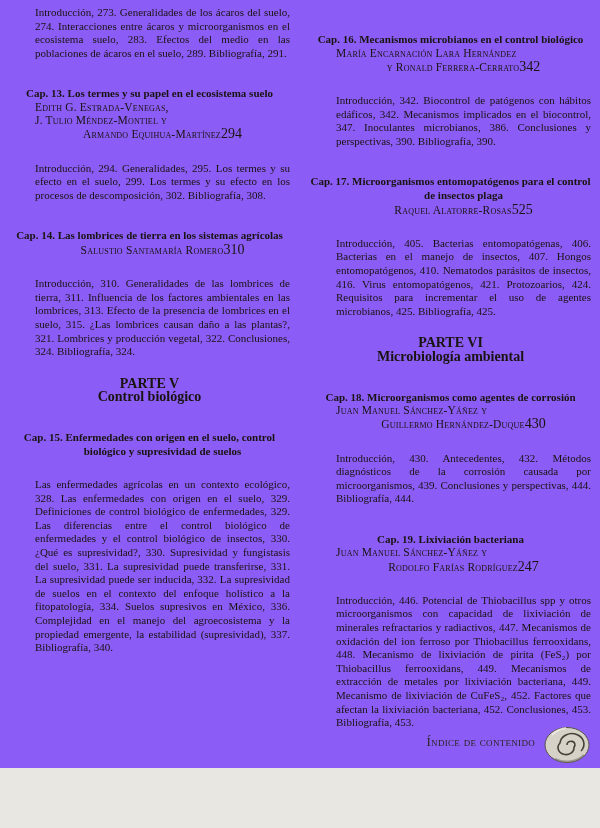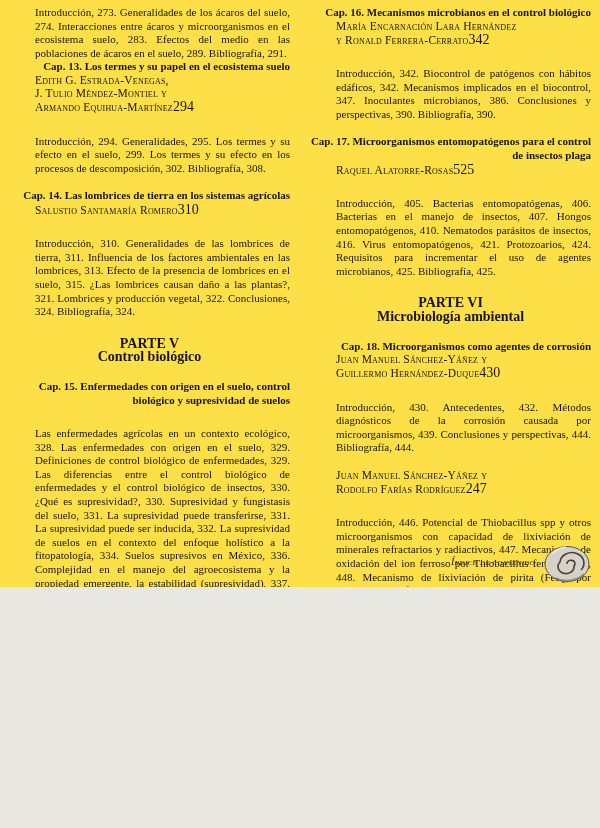--- a/index.html
+++ b/index.html
@@ -2,22 +2,22 @@
 <html><head>
 <meta charset="utf-8">
 <style>
   html, body { margin: 0; padding: 0; }
   body {
     width: 600px; height: 828px;
     background: #e9e7e1;
     font-family: "Liberation Serif", "DejaVu Serif", serif;
   }
   #page {
-    width: 600px; height: 587px;
-    background: #fde047;
+    width: 600px; height: 768px;
+    background: #8b5cf6;
     position: relative;
     overflow: hidden;
     color: #18140f;
   }
   #cols {
     display: flex;
     gap: 20px;
     padding: 6px 9px 0 9px;
   }
   .col { width: 281px; }
@@ -28,32 +28,33 @@
     text-align: justify;
     margin: 0;
   }
   .indent { padding-left: 26px; }
   .chap-title {
     font-weight: bold;
     font-size: 11px;
     line-height: 13.6px;
     padding-left: 26px;
     text-indent: -26px;
-    text-align: right;
+    text-align: center;
+    margin-top: 27px;
   }
   .authors {
     padding-left: 26px;
     font-size: 11.5px;
     line-height: 13.2px;
     font-variant: small-caps;
     letter-spacing: 0.2px;
   }
   .author-last {
     display: flex;
-    justify-content: flex-start;
+    justify-content: center;
     align-items: baseline;
   }
   .page-num {
     font-variant: normal;
     font-size: 14px;
     letter-spacing: 0;
   }
   .desc { margin-top: 20px; }
   .part {
     text-align: center;
@@ -64,23 +65,22 @@
   }
   #footer {
     position: absolute;
     right: 10px;
     bottom: 4px;
     display: flex;
     align-items: center;
     gap: 9px;
   }
   .footer-label {
-    font-style: italic;
     font-variant: small-caps;
-    font-size: 10px;
+    font-size: 13px;
     letter-spacing: 0.3px;
     color: #2a2620;
     padding-bottom: 6px;
   }
   .ornament { display: inline-block; line-height: 0; }
 </style>
 </head>
 <body>
 
 <div id="page">
@@ -149,20 +149,21 @@
           <div class="authors">
             <div class="author-line"><span>Juan Manuel Sánchez-Yáñez y</span></div>
             <div class="author-line author-last">
               <span>Guillermo Hernández-Duque</span>
               <span class="page-num">430</span>
             </div>
           </div>
           <p class="desc indent">Introducción, 430. Antecedentes, 432. Métodos diagnósticos de la corrosión causada por microorganismos, 439. Conclusiones y perspectivas, 444. Bibliografía, 444.</p>
         </div>
         <div class="chapter block">
+          <div class="chap-title">Cap. 19. Lixiviación bacteriana</div>
           <div class="authors">
             <div class="author-line"><span>Juan Manuel Sánchez-Yáñez y</span></div>
             <div class="author-line author-last">
               <span>Rodolfo Farías Rodríguez</span>
               <span class="page-num">247</span>
             </div>
           </div>
           <p class="desc indent">Introducción, 446. Potencial de Thiobacillus spp y otros microorganismos con capacidad de lixiviación de minerales refractarios y radiactivos, 447. Mecanismos de oxidación del ion ferroso por Thiobacillus ferrooxidans, 448. Mecanismo de lixiviación de pirita (FeS₂) por Thiobacillus ferrooxidans, 449. Mecanismos de extracción de metales por lixiviación bacteriana, 449. Mecanismo de lixiviación de CuFeS₂, 452. Factores que afectan la lixiviación bacteriana, 452. Conclusiones, 453. Bibliografía, 453.</p>
         </div>
       </div>

